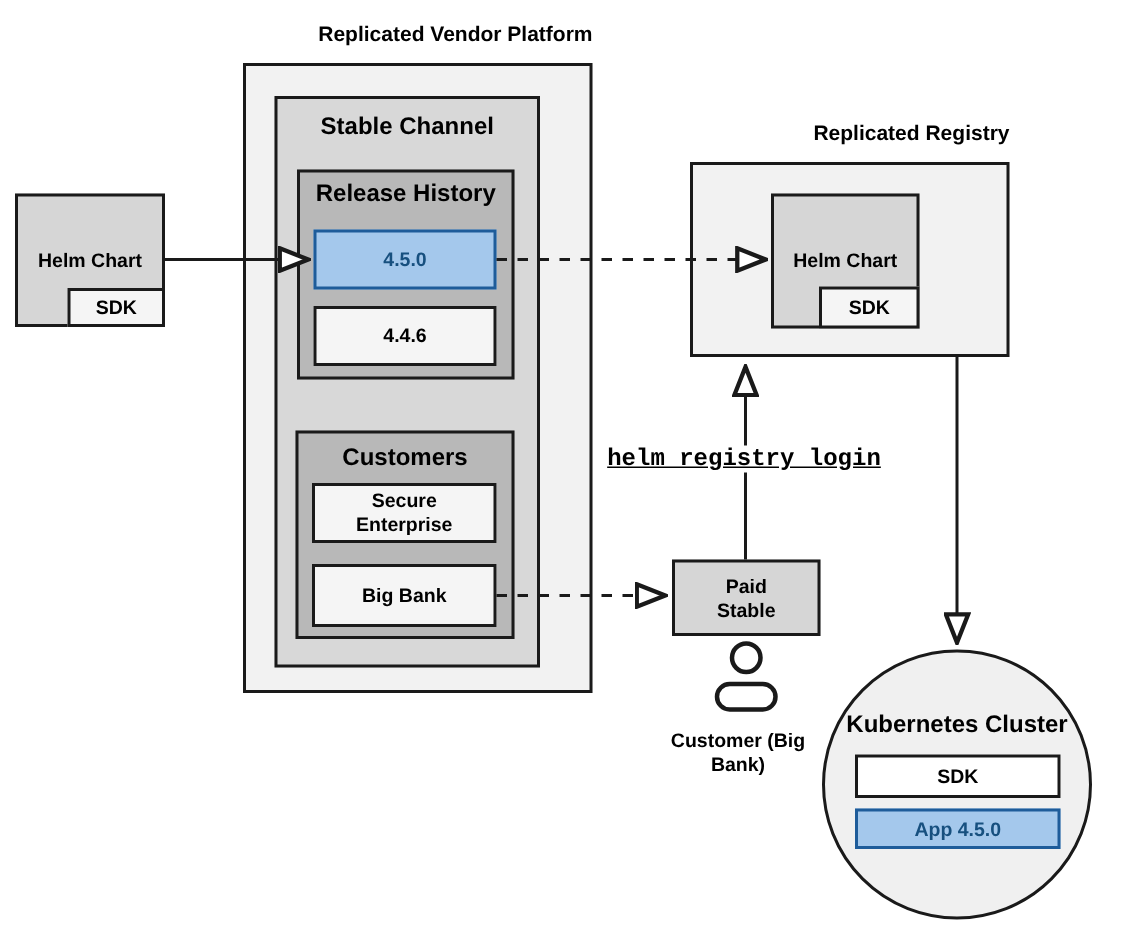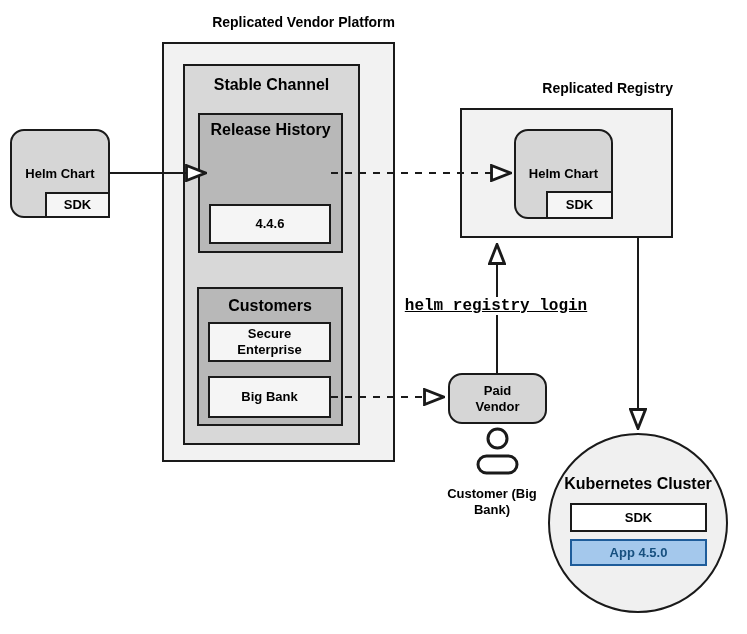--- a/index.html
+++ b/index.html
@@ -4,21 +4,21 @@
 <style>
   html,body{margin:0;padding:0;background:#fff;}
   #canvas{
     position:relative;width:747px;height:634px;background:#fff;overflow:hidden;
     font-family:"Liberation Sans",sans-serif;color:#000;
   }
   .box{position:absolute;box-sizing:border-box;border:2px solid var(--c-line);}
   .fill-platform{background:var(--c-platform-fill);}
   .fill-channel{background:var(--c-channel-fill);}
   .fill-group{background:var(--c-group-fill);}
-  .fill-gray{background:var(--c-gray-fill);border-radius:14px;}
+  .fill-gray{background:var(--c-gray-fill);}
   .fill-light{background:var(--c-light-fill);}
   .fill-white{background:var(--c-white-fill);}
   .fill-circle{background:var(--c-circle-fill);}
   .blue{background:var(--c-blue-fill);border-color:var(--c-blue-border);color:var(--c-blue-text);}
   .lbl{font-weight:bold;font-size:13px;line-height:16px;text-align:center;}
   .center{display:flex;align-items:center;justify-content:center;}
   .toplbl{position:absolute;left:0;right:0;text-align:center;font-weight:bold;font-size:16px;}
   .title{position:absolute;text-align:right;font-weight:bold;font-size:14px;}
   .cmd{position:absolute;text-align:center;font-family:"Liberation Mono","DejaVu Sans Mono",monospace;
        font-weight:bold;font-size:16px;white-space:nowrap;text-decoration:underline;}
@@ -37,20 +37,21 @@
   <div class="box fill-platform" style="left:162px;top:42px;width:233px;height:420px;"></div>
 
   <div class="box fill-channel" style="left:183px;top:64px;width:177px;height:381px;">
     <div class="toplbl" style="top:10px;">Stable Channel</div>
   </div>
 
   <div class="box fill-group" style="left:198px;top:113px;width:145px;height:140px;">
     <div class="toplbl" style="top:6px;">Release History</div>
   </div>
 
+  <div class="box blue lbl center" style="left:209px;top:153px;width:122px;height:40px;">4.5.0</div>
 
   <div class="box fill-light lbl center" style="left:209px;top:204px;width:122px;height:40px;">4.4.6</div>
 
   <div class="box fill-group" style="left:197px;top:287px;width:146px;height:139px;">
     <div class="toplbl" style="top:8px;">Customers</div>
   </div>
 
   <div class="box fill-light lbl center" style="left:208px;top:322px;width:123px;height:40px;">
     <span style="width:80px;">Secure Enterprise</span>
   </div>
@@ -59,21 +60,21 @@
 
   <div class="box fill-gray lbl center" style="left:10px;top:129px;width:100px;height:89px;">Helm Chart</div>
   <div class="box fill-light lbl center" style="left:45px;top:192px;width:65px;height:26px;">SDK</div>
 
   <div class="title" style="left:460px;top:80px;width:213px;">Replicated Registry</div>
   <div class="box fill-platform" style="left:460px;top:108px;width:213px;height:130px;"></div>
   <div class="box fill-gray lbl center" style="left:514px;top:129px;width:99px;height:90px;">Helm Chart</div>
   <div class="box fill-light lbl center" style="left:546px;top:191px;width:67px;height:28px;">SDK</div>
 
   <div class="box fill-gray lbl center" style="left:448px;top:373px;width:99px;height:51px;">
-    <span style="width:60px;">Paid Vendor</span>
+    <span style="width:60px;">Paid Stable</span>
   </div>
 
   <div class="box fill-circle circleShape" style="left:548px;top:433px;width:180px;height:180px;">
     <div class="toplbl" style="top:40px;">Kubernetes Cluster</div>
   </div>
   <div class="box fill-white lbl center" style="left:570px;top:503px;width:137px;height:29px;">SDK</div>
   <div class="box blue lbl center" style="left:570px;top:539px;width:137px;height:27px;">App 4.5.0</div>
 
   <svg class="overlay" viewBox="0 0 747 634">
     <defs>

